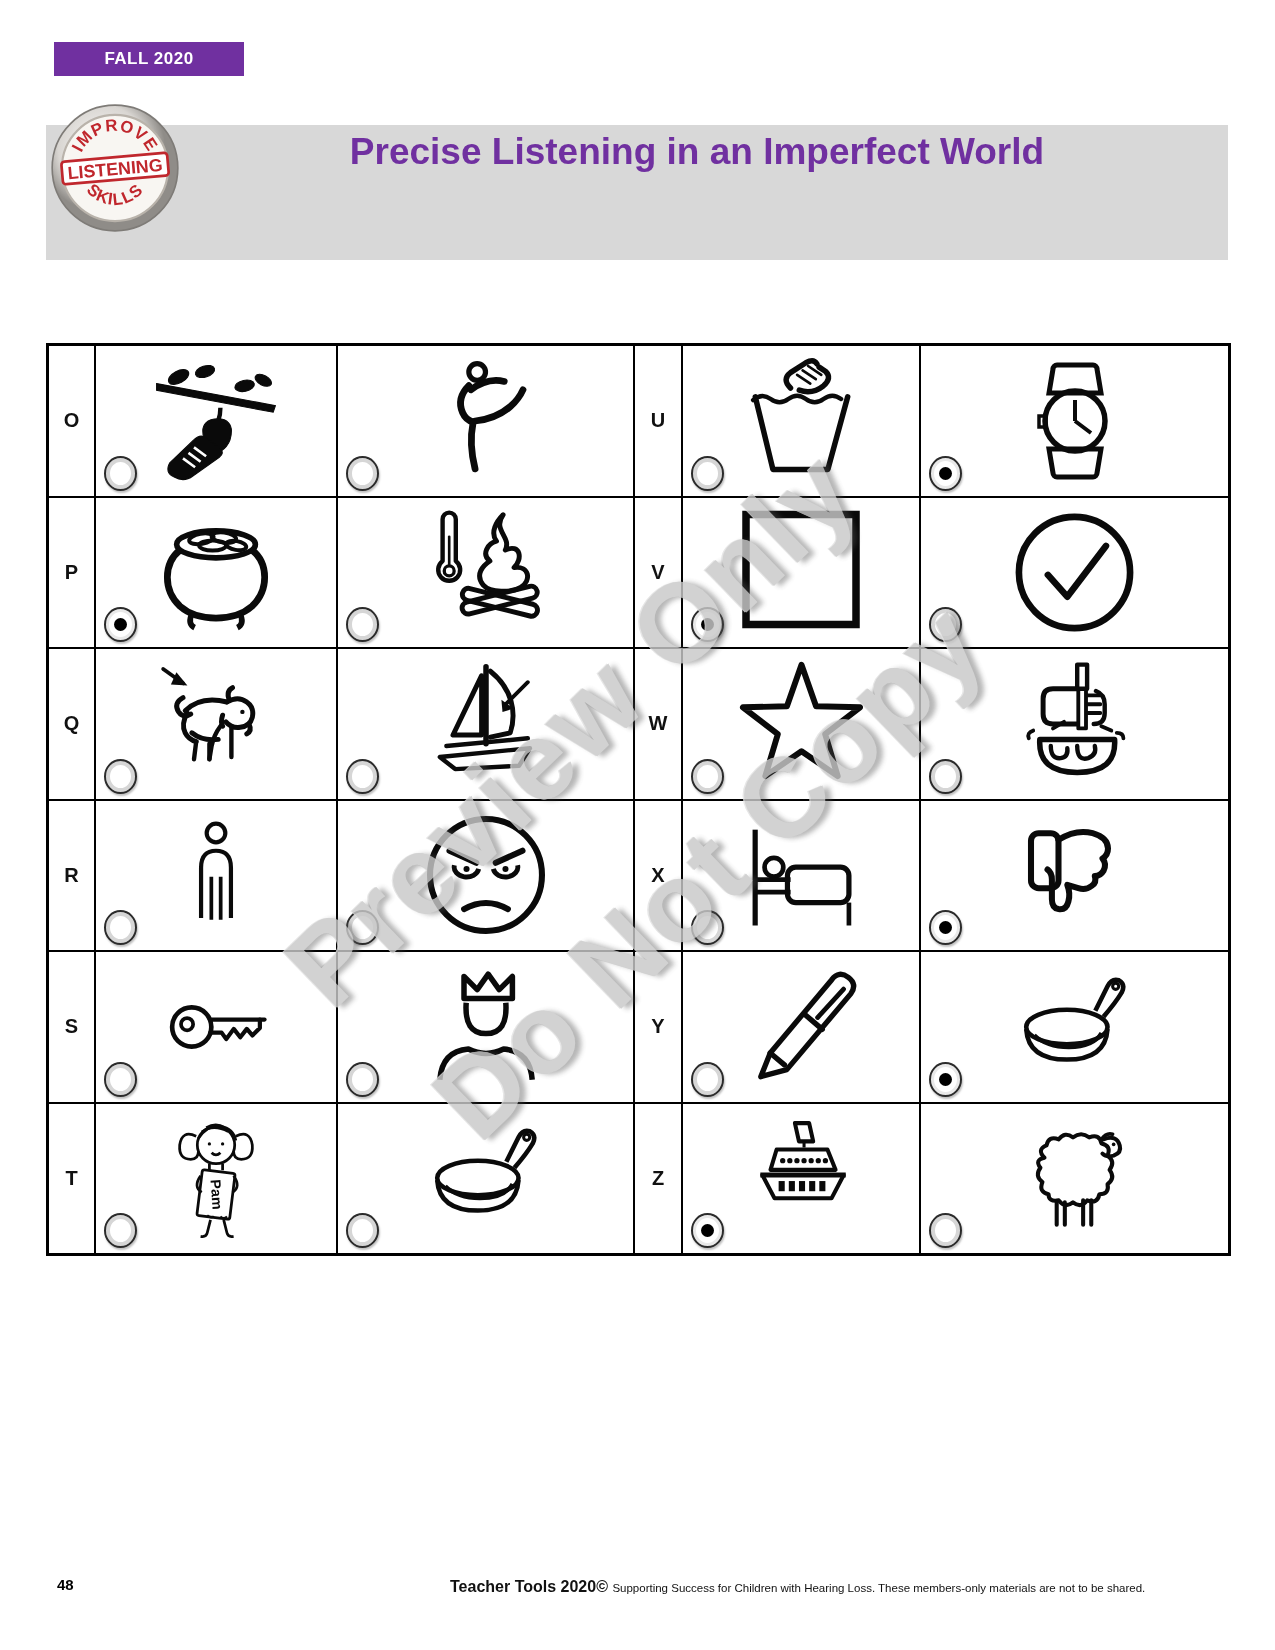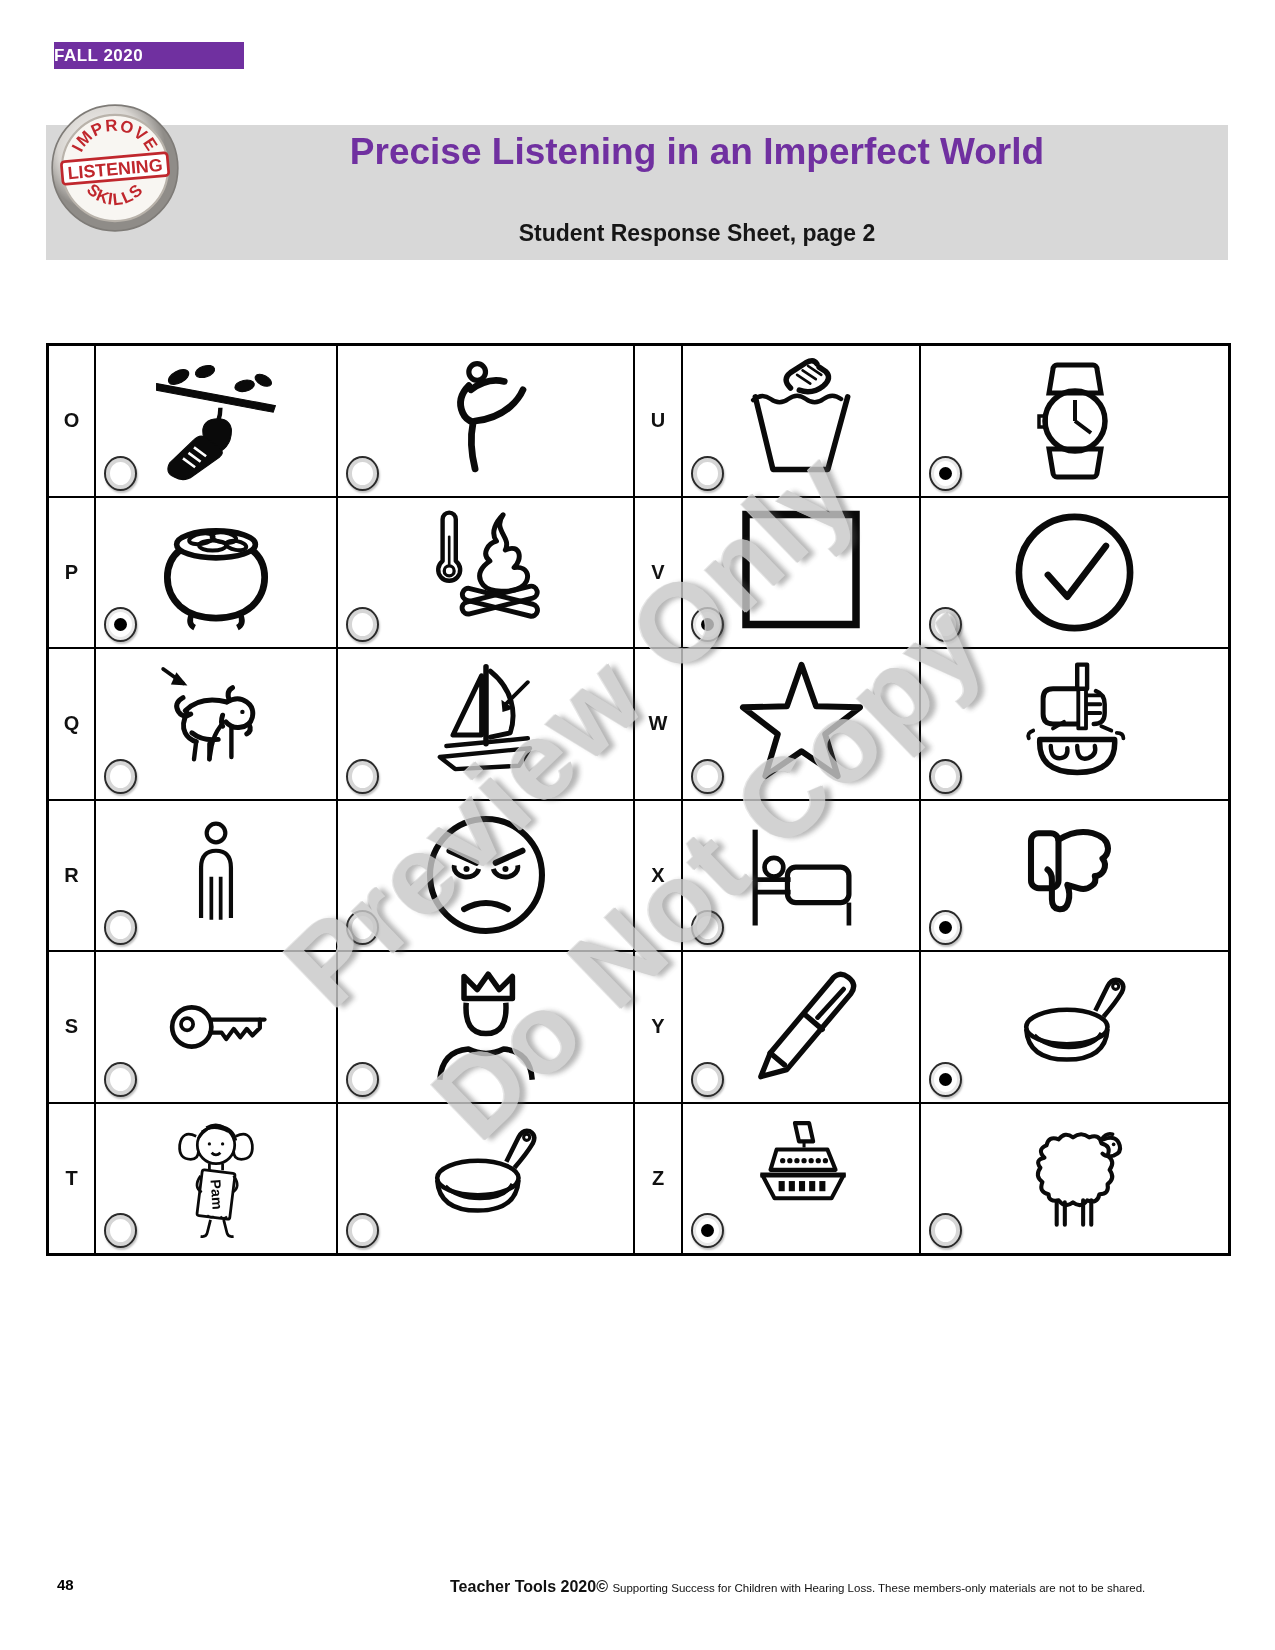--- a/index.html
+++ b/index.html
@@ -1,20 +1,20 @@
 <!DOCTYPE html>
 <html><head>
 <meta charset="utf-8">
 <style>
   html,body{margin:0;padding:0;background:#fff;}
   .page{position:relative;width:1275px;height:1650px;background:#fff;overflow:hidden;
         font-family:"Liberation Sans",sans-serif;color:#111;}
   
-  .fall-badge{position:absolute;left:54px;top:42px;width:190px;height:27px;background:#7030a0;
-        color:#fff;font-weight:bold;font-size:17px;display:flex;align-items:center;justify-content:flex-start;
+  .fall-badge{position:absolute;left:54px;top:42px;width:190px;height:34px;background:#7030a0;
+        color:#fff;font-weight:bold;font-size:17px;display:flex;align-items:center;justify-content:center;
         letter-spacing:.5px;}
   
   .band{position:absolute;left:46px;top:100px;width:1182px;height:135px;background:#d8d8d8;margin-top:25px;}
   .band .title{position:absolute;left:120px;right:0;top:6px;text-align:center;
         font-size:37px;font-weight:bold;color:#7030a0;}
   .band .subtitle{position:absolute;left:120px;right:0;top:52px;text-align:center;
         font-size:30px;font-weight:bold;color:#262626;}
   .band .subsub{position:absolute;left:120px;right:0;top:95px;text-align:center;
         font-size:23px;font-weight:bold;color:#161616;}
   .logo{position:absolute;left:50px;top:103px;width:130px;height:130px;z-index:3;}
@@ -47,21 +47,20 @@
 <body>
 
 <div class="page">
 
   <div class="fall-badge">
     <span>FALL 2020</span>
   </div>
 
   <div class="band">
     <div class="title">Precise Listening in an Imperfect World</div>
-    <div class="subsub">Student Response Sheet, page 2</div>
   </div>
 
   <div class="logo">
     <svg viewBox="0 0 120 120" width="130" height="130">
       <defs>
         <radialGradient id="sil" cx="40%" cy="35%">
           <stop offset="0%" stop-color="#fdfdfd"></stop>
             <stop offset="70%" stop-color="#d9d6d2"></stop>
           <stop offset="100%" stop-color="#8f8c88"></stop>
         </radialGradient>

